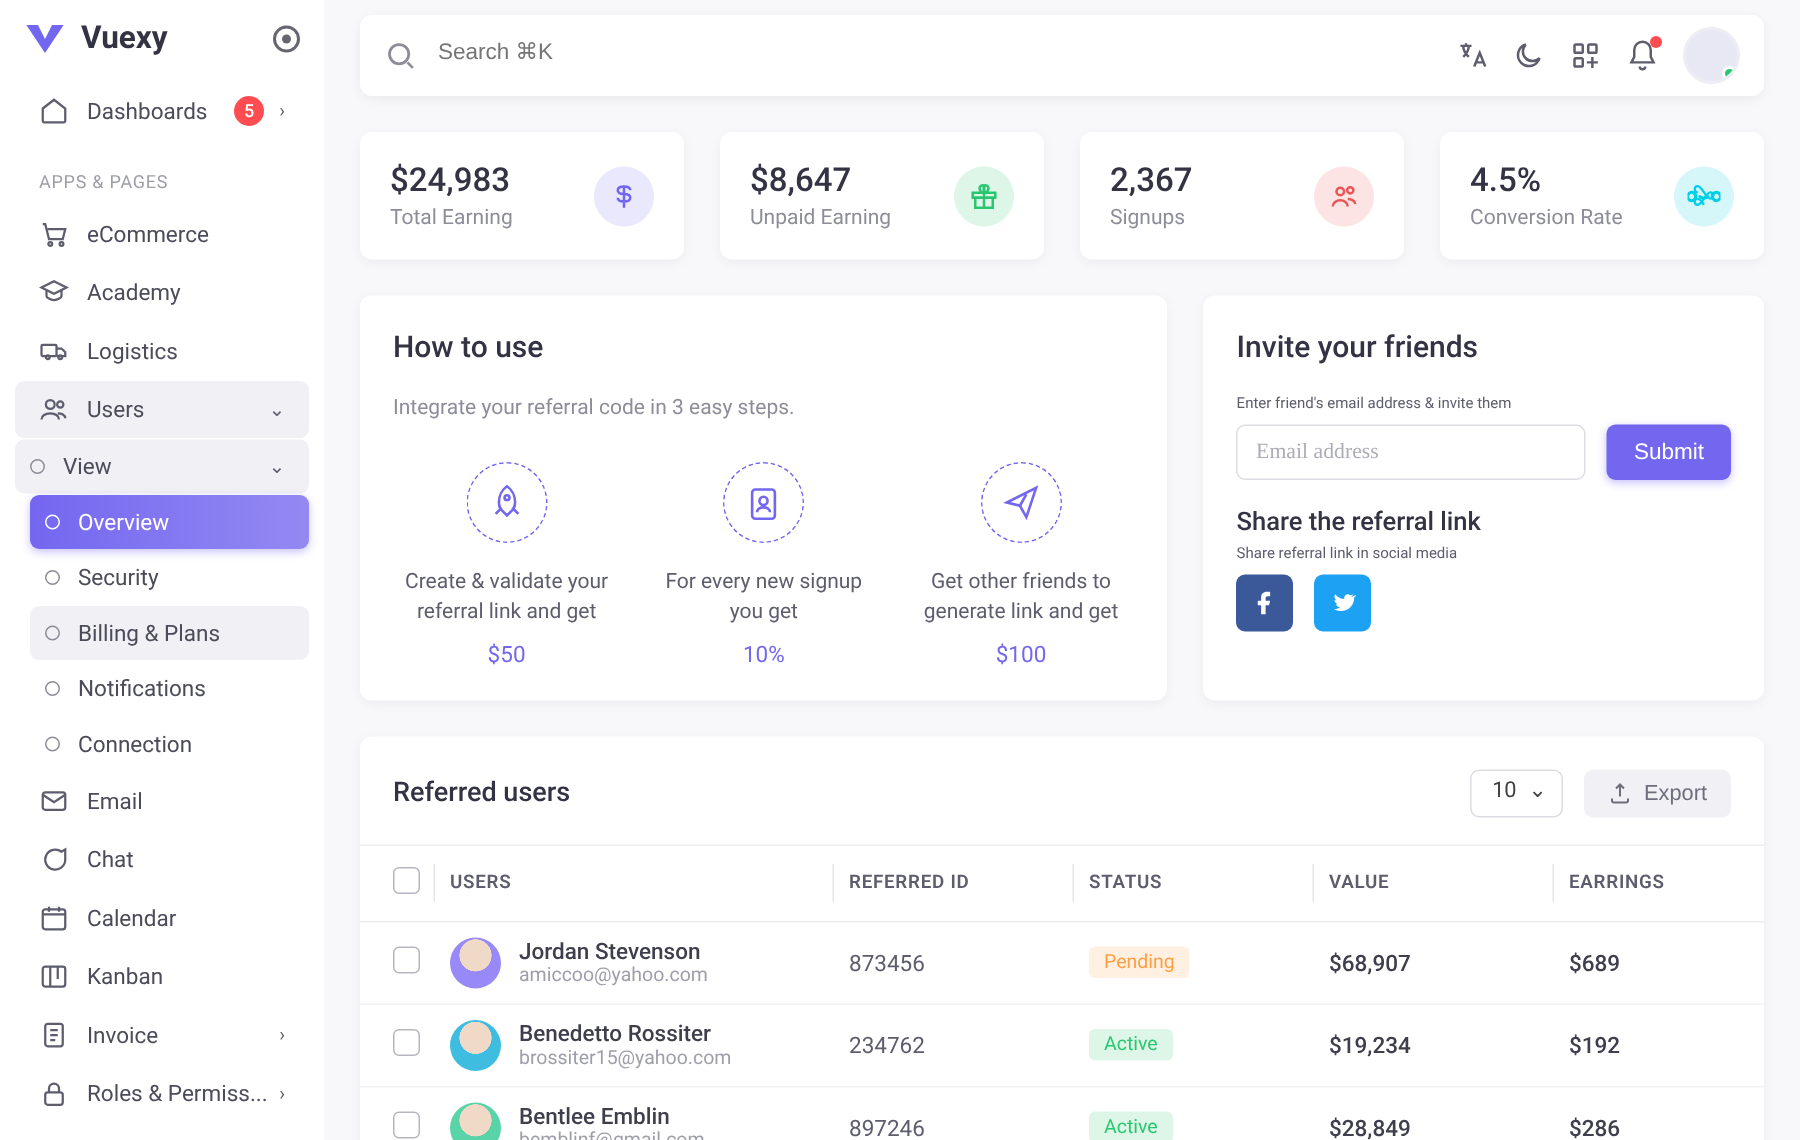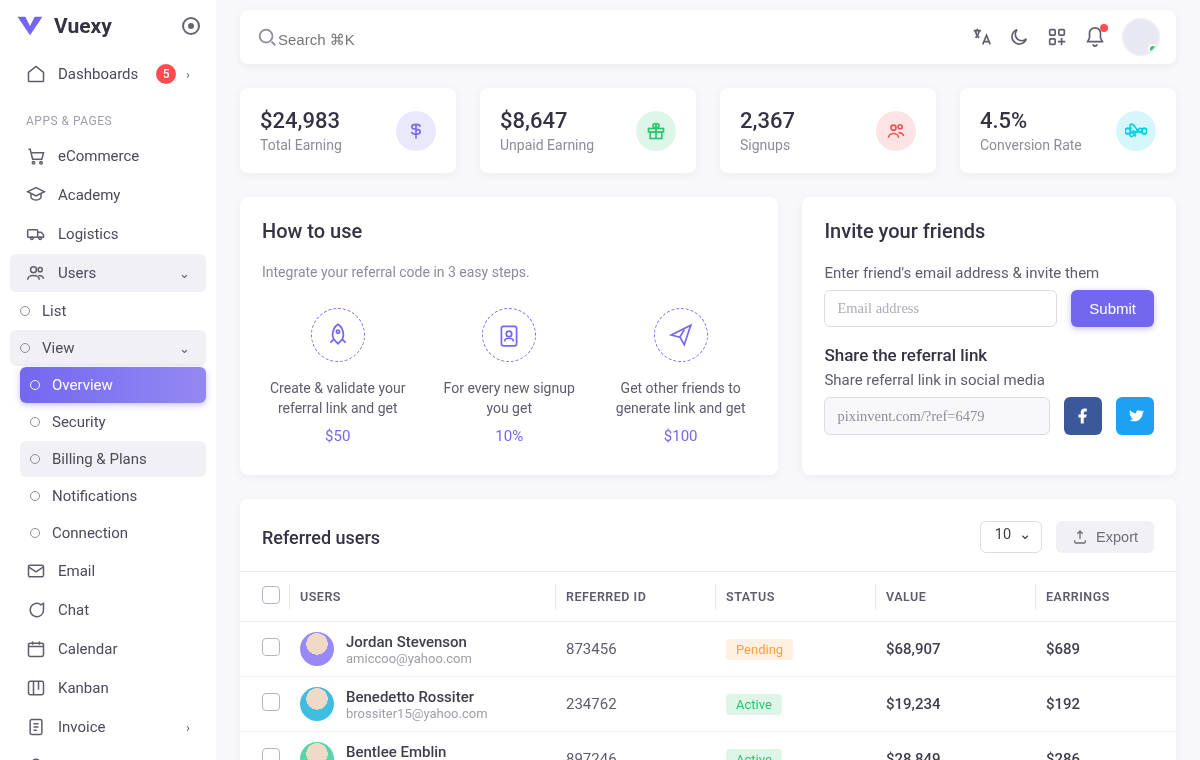--- a/index.html
+++ b/index.html
@@ -59,21 +59,21 @@
 }
 .topbar {
   background: #fff;
   border-radius: 8px;
   box-shadow: 0 2px 8px rgba(0,0,0,0.06);
   display: flex;
   align-items: center;
   padding: 8px 16px;
   margin-bottom: 24px;
 }
-.search-area { display:flex; align-items:flex-end; flex:1;}
+.search-area { display:flex; align-items:flex-start; gap:14px; flex:1;}
 .search-input { border:none; outline:none; font-size:15px; color:#8D8D99; background:transparent; }
 .topbar-actions { display:flex; align-items:center; gap:16px; color:#5D5D6D; }
 .avatar { width: 38px; height:38px; border-radius:50%; background:#E8E7F4; position:relative; overflow:hidden; border:2px solid #EEEDF3;}
 .avatar .dot { position:absolute; bottom:0; right:0; width:10px; height:10px; background:#28C76F; border:2px solid #fff; border-radius:50%;}
 .avatar-face{ width:100%; height:100%; border-radius:50%; background:radial-gradient(circle at 50% 35%, #E7BFA5 0 40%, #8B5A3C 41% 100%);}
 .notif-dot{ position:absolute; top:-2px; right:-2px; width:8px; height:8px; background:#FF4C51; border-radius:50%;}
 .topbar-icon{ position:relative; width:22px; height:22px; display:flex; align-items:center; justify-content:center;}
 
 .stats-row { display:flex; gap:24px; margin-bottom:24px; }
 .stat-card {
@@ -99,21 +99,21 @@
 .howto { flex: 1.5; }
 .card-title { font-size:20px; font-weight:500; color:#333344; margin-bottom:21px; }
 .card-sub { font-size:14px; color:#8D8D99; }
 .steps { display:flex; gap:20px; margin-top:28px;}
 .step { flex:1; text-align:center; }
 .step-circle { width:54px; height:54px; border:1.5px dashed #7367F0; border-radius:50%; margin:0 auto 16px; display:flex; align-items:center; justify-content:center; color:#7367F0; }
 .step-text { font-size:14px; color:#5D5D6D; line-height:1.45; margin-bottom:8px;}
 .step-value { font-size:15px; color:#7367F0; font-weight:400;}
 
 .invite { flex:1; }
-.field-label { font-size:15px; color:#5D5D6D; margin:4px 0 8px;}
+.field-label { font-size:10px; color:#5D5D6D; margin:4px 0 8px;}
 .field-row { display:flex; gap:14px; margin-bottom:18px;}
 .text-input {
   flex:1; border:1px solid #DDDCE2; border-radius:6px; padding:9px 12px; font-size:14.5px; color:#444; background:#fff;font-family:Liberation Serif, serif;
 }
 .text-input::placeholder{ color:#ACACB8;}
 .btn-primary { background:#7367F0; color:#fff; border:none; border-radius:6px; padding:9px 18px; font-size:15px; font-weight:500; box-shadow:0 2px 6px rgba(115,103,240,.4);}
 .share-title { font-size:17px; font-weight:500; color:#333344; margin:4px 0 6px;}
 .social-btn { width:38px; height:38px; border-radius:6px; display:flex; align-items:center; justify-content:center; color:#fff;}
 .social-fb { background:#3B5998;}
 .social-tw { background:#1DA1F2;}
@@ -223,26 +223,20 @@
             <circle cx="9" cy="8" r="3.5"></circle>
             <path d="M2 20c0-3 3-5 7-5s7 2 7 5"></path>
             <circle cx="17" cy="8" r="2.5"></circle>
             <path d="M15 15c3 0 6 1.5 6 4"></path>
           </svg>
         </span>
         <span>Users</span>
       </div>
       <span class="nav-chevron">⌄</span>
     </div>
-  <div class="nav-item nav-sub">
-      <div class="nav-item-left">
-        <span class="bullet"></span>
-        <span>List</span>
-      </div>
-    </div>
   <div class="nav-item nav-sub selected">
       <div class="nav-item-left">
         <span class="bullet"></span>
         <span>View</span>
       </div>
       <span class="nav-chevron">⌄</span>
     </div>
   <div class="nav-item nav-sub active" style="margin-left:20px;">
       <div class="nav-item-left">
         <span class="bullet"></span>
@@ -481,21 +475,20 @@
     <div class="card invite">
       <div class="card-title">Invite your friends</div>
       <div class="field-label">Enter friend's email address &amp; invite them</div>
       <div class="field-row">
         <input class="text-input" placeholder="Email address" style="">
         <button class="btn-primary">Submit</button>
       </div>
       <div class="share-title">Share the referral link</div>
       <div class="field-label">Share referral link in social media</div>
       <div class="field-row">
-        <input class="text-input readonly" readonly="" value="pixinvent.com/?ref=6479" style="">
         <div class="social-btn social-fb">
             <svg width="18" height="18" viewBox="0 0 24 24" fill="currentColor">
               <path d="M13 22v-8h3l1-4h-4V8c0-1 0-2 2-2h2V2h-3c-3 0-5 2-5 5v3H6v4h3v8h4z"></path>
             </svg>
           </div>
         <div class="social-btn social-tw">
             <svg width="18" height="18" viewBox="0 0 24 24" fill="currentColor">
               <path d="M22 5.8c-.7.3-1.5.5-2.3.6.8-.5 1.5-1.3 1.8-2.2-.8.5-1.7.8-2.6 1-1.5-1.6-4-1.2-5 .8-.4.8-.5 1.7-.3 2.5-3.3-.2-6.2-1.7-8.2-4.2-1 1.8-.5 4 1.2 5.2-.6 0-1.2-.2-1.8-.5 0 1.9 1.3 3.5 3.2 3.9-.6.2-1.2.2-1.8.1.5 1.6 2 2.7 3.7 2.7-1.5 1.2-3.4 1.8-5.3 1.6 1.8 1.2 4 1.8 6.2 1.8 7.5 0 11.6-6.2 11.6-11.6v-.5c.8-.6 1.5-1.3 2-2.2z"></path>
             </svg>
           </div>

